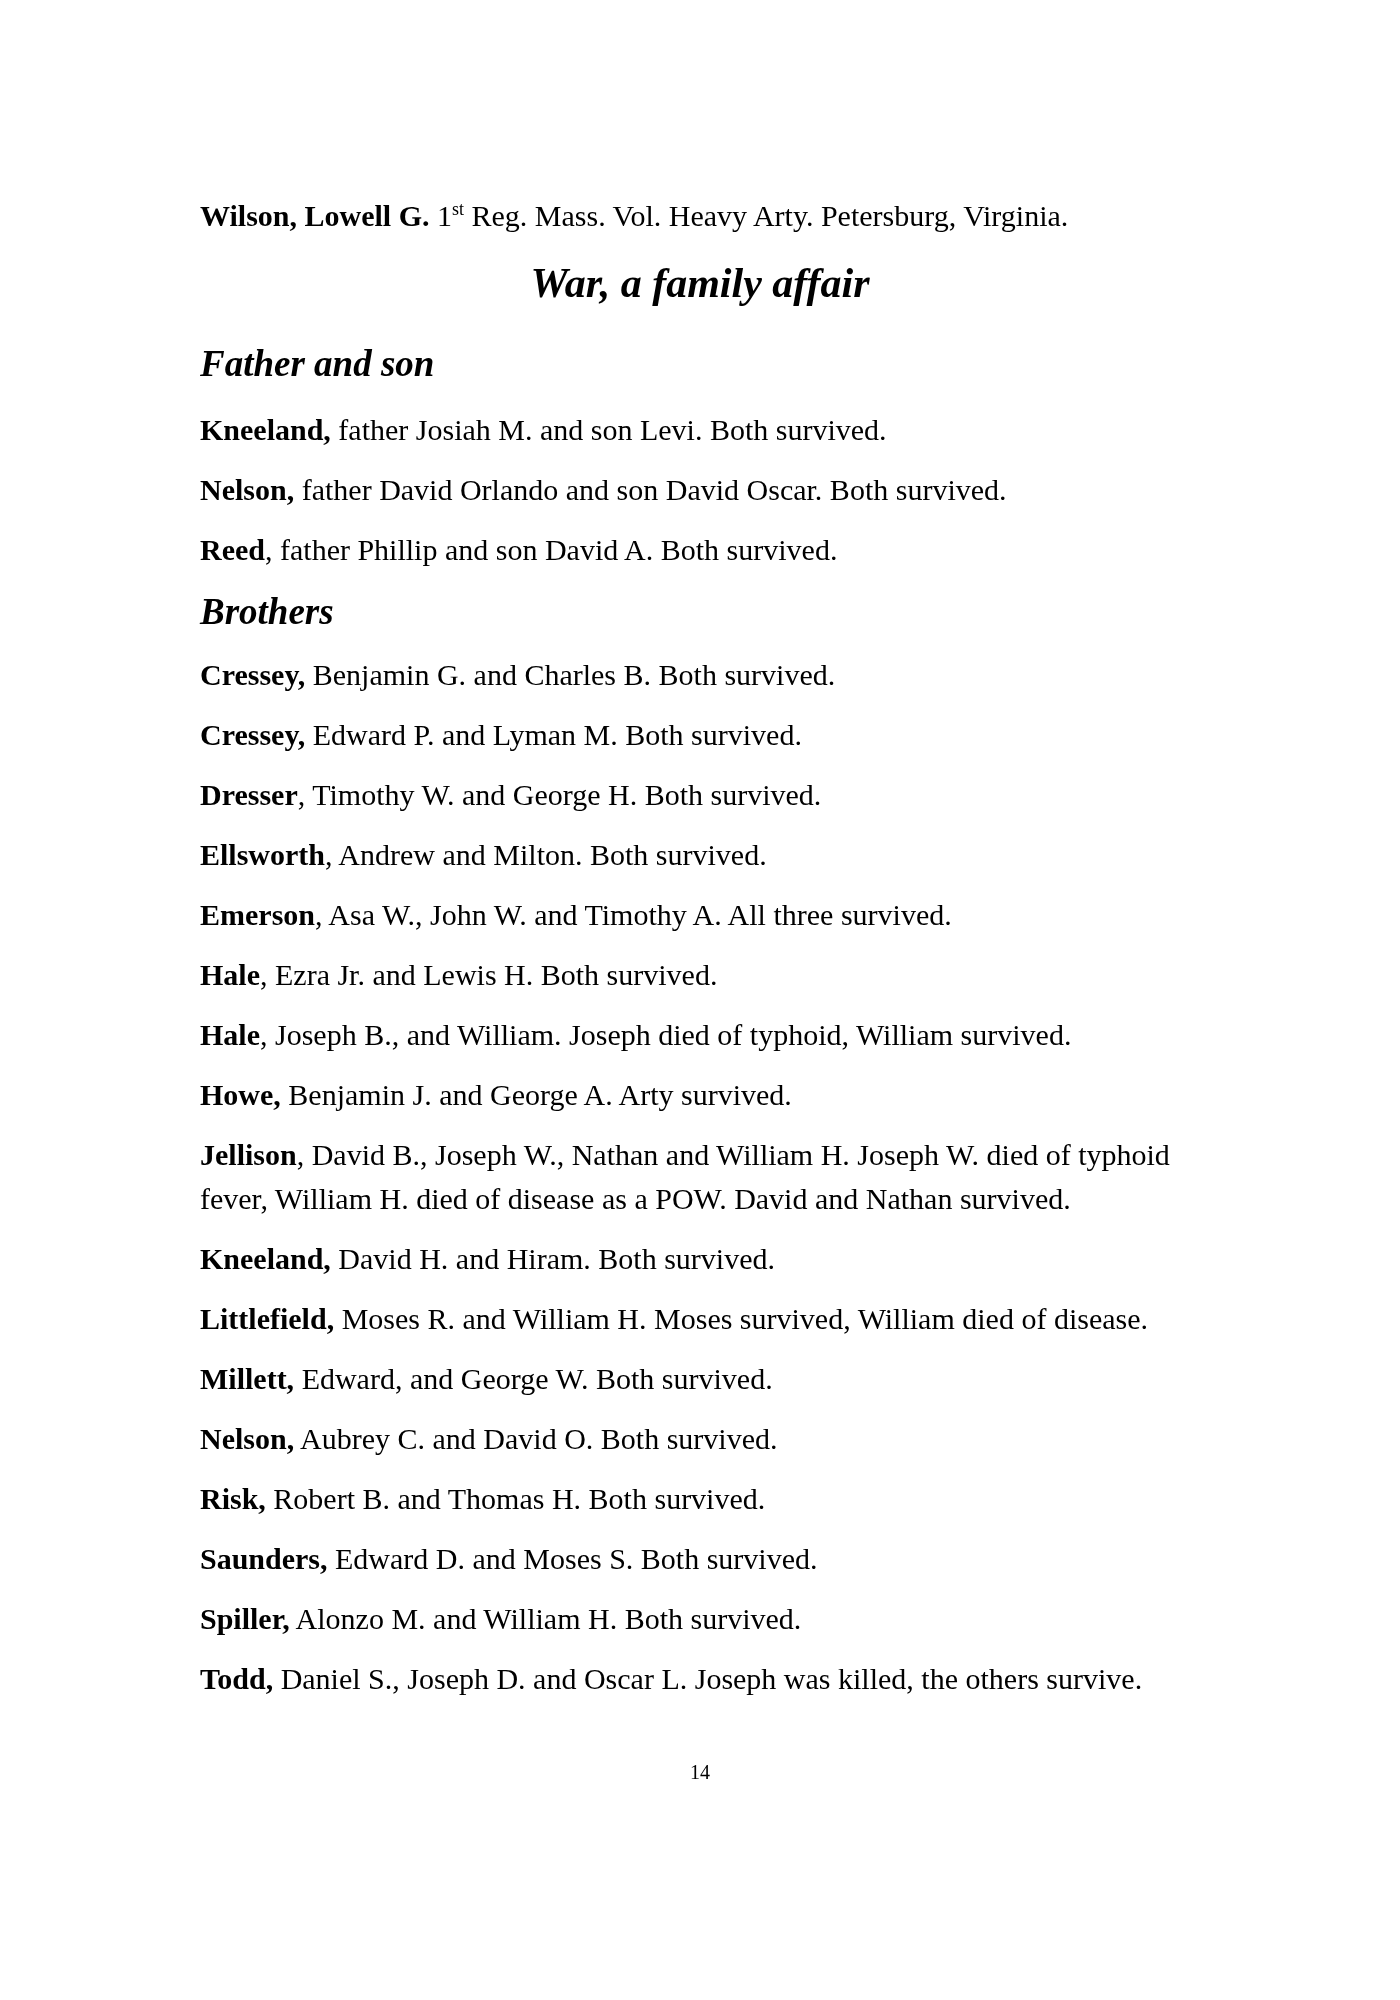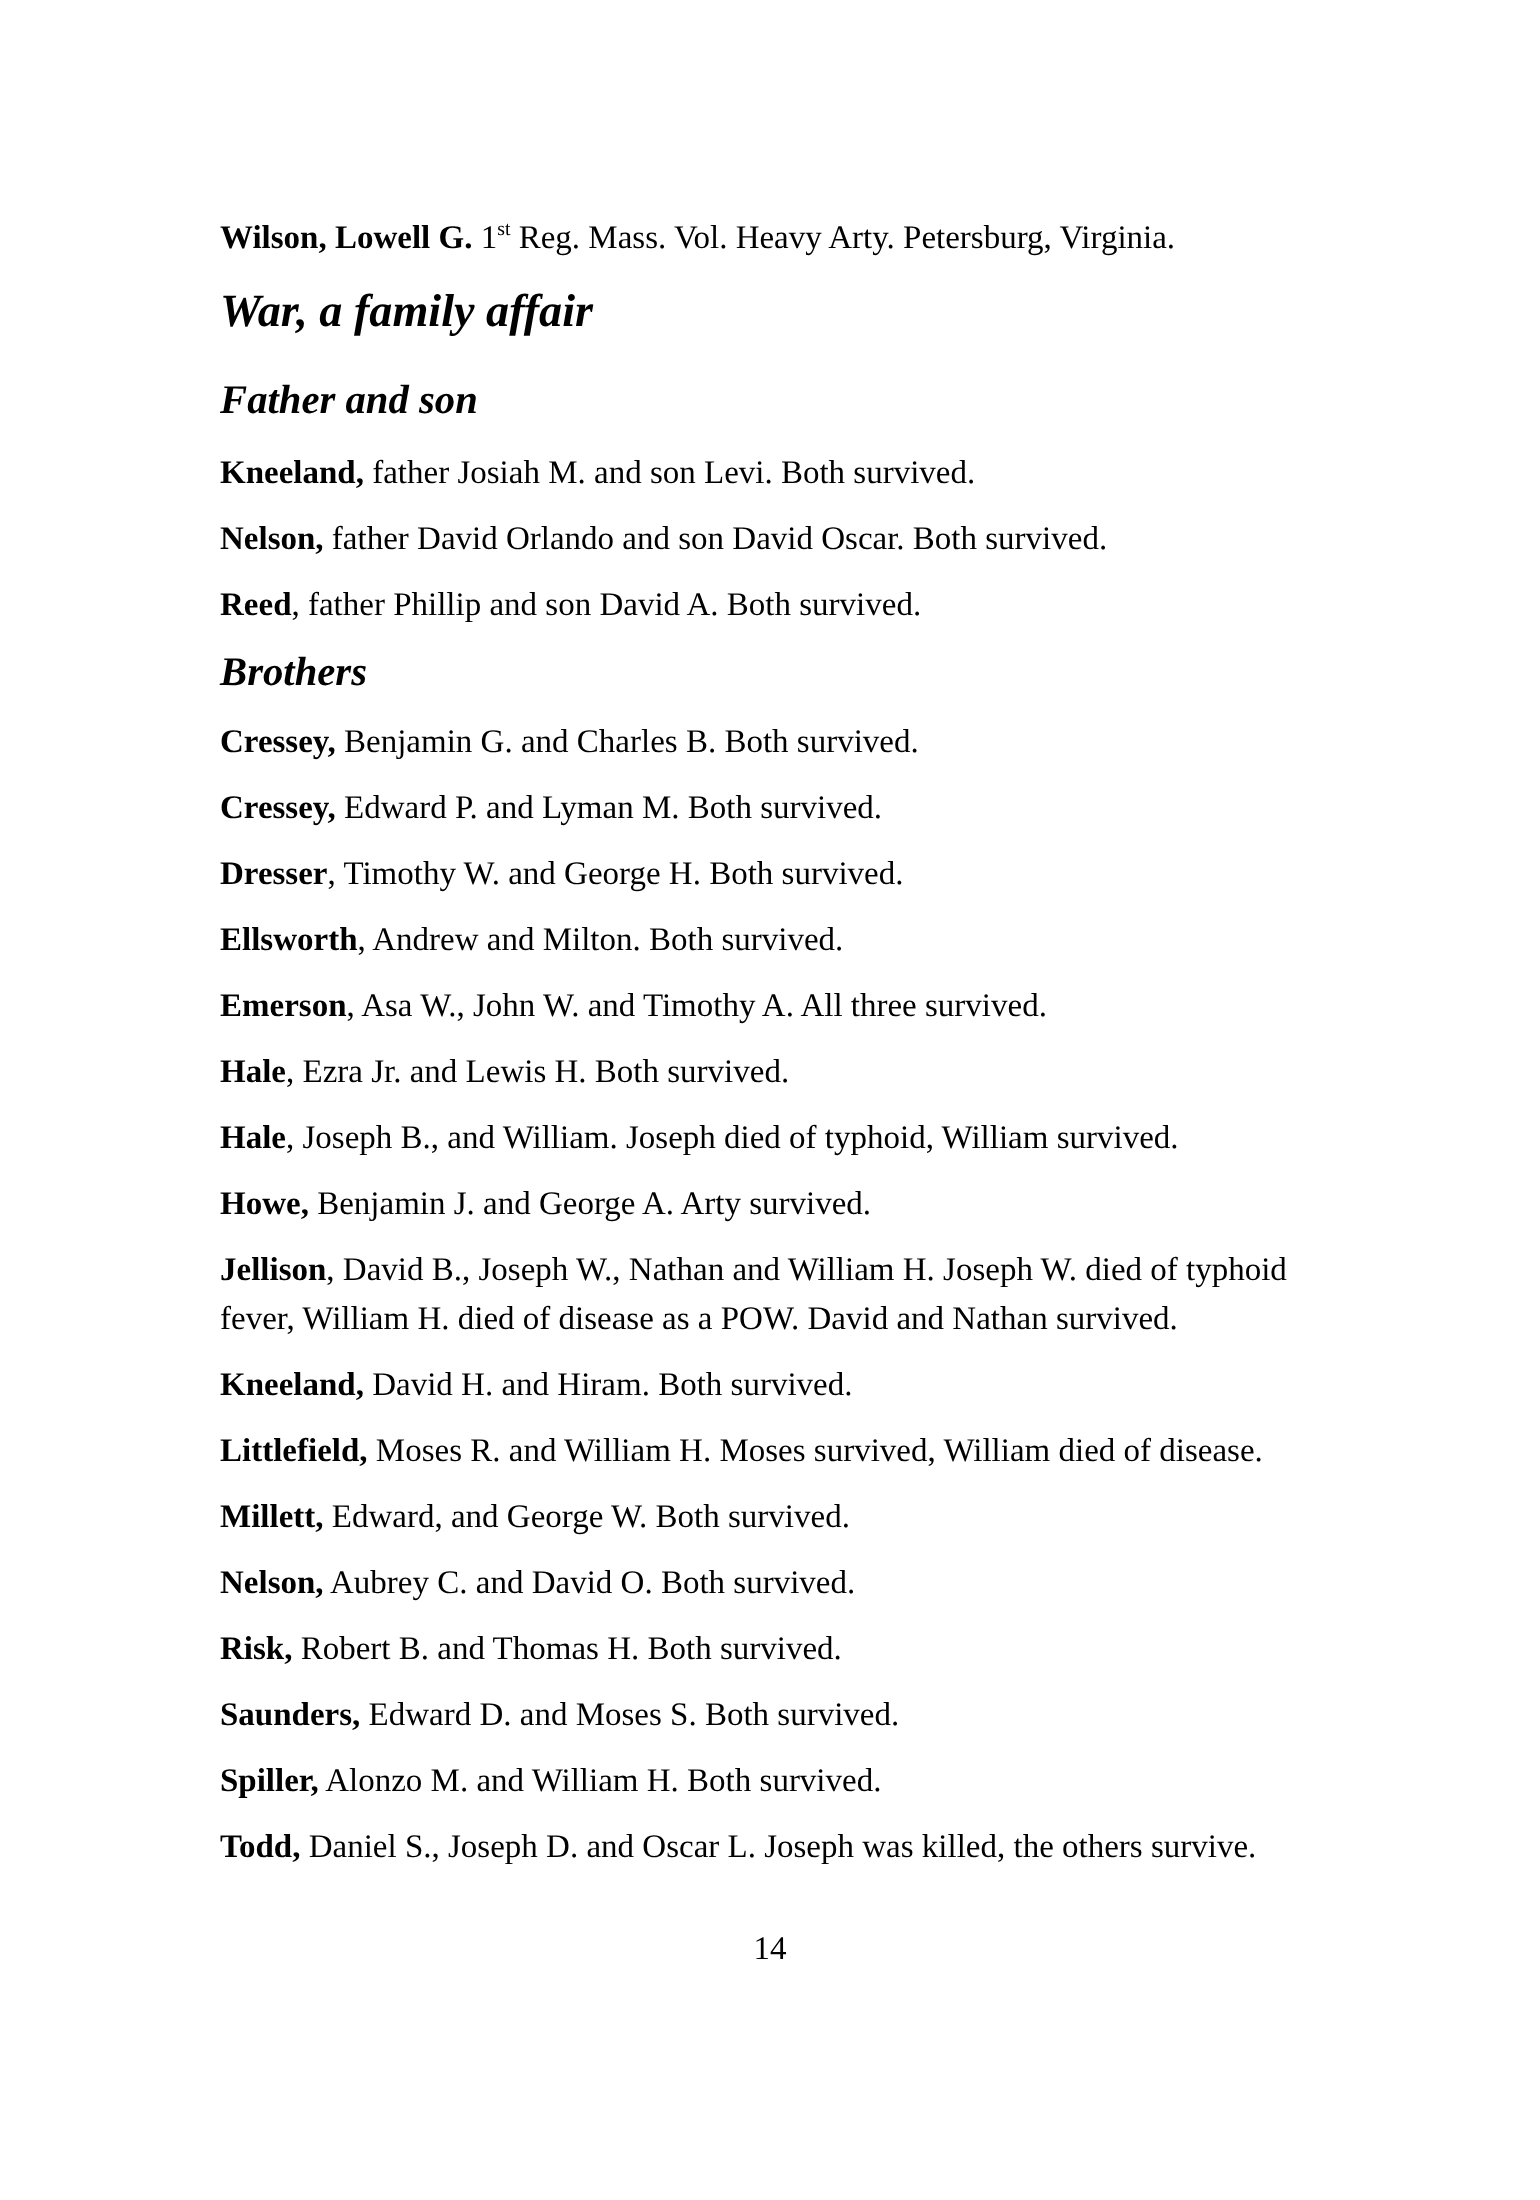--- a/index.html
+++ b/index.html
@@ -31,39 +31,39 @@
     line-height: 0;
   }
   .wilson {
     margin-bottom: 16px;
   }
   .title {
     font-size: 42px;
     line-height: 58px;
     font-weight: bold;
     font-style: italic;
-    text-align: left;
+    text-align: center;
     margin: 10px 0 0 0;
   }
   .h2 {
     font-size: 37px;
     line-height: 48px;
     font-weight: bold;
     font-style: italic;
   }
   .h2-father {
     margin: 28px 0 20px 0;
     font-family: Liberation Serif, serif;
   }
   .h2-brothers {
     margin: 1px 0 17px 0;
     font-family: Liberation Serif, serif;
   }
   .pagenum {
-    font-size: 30px;
+    font-size: 20px;
     line-height: 44px;
     text-align: center;
     margin-top: 49px;
   }
 </style>
 </head>
 <body>
 
 <div class="page">
 

